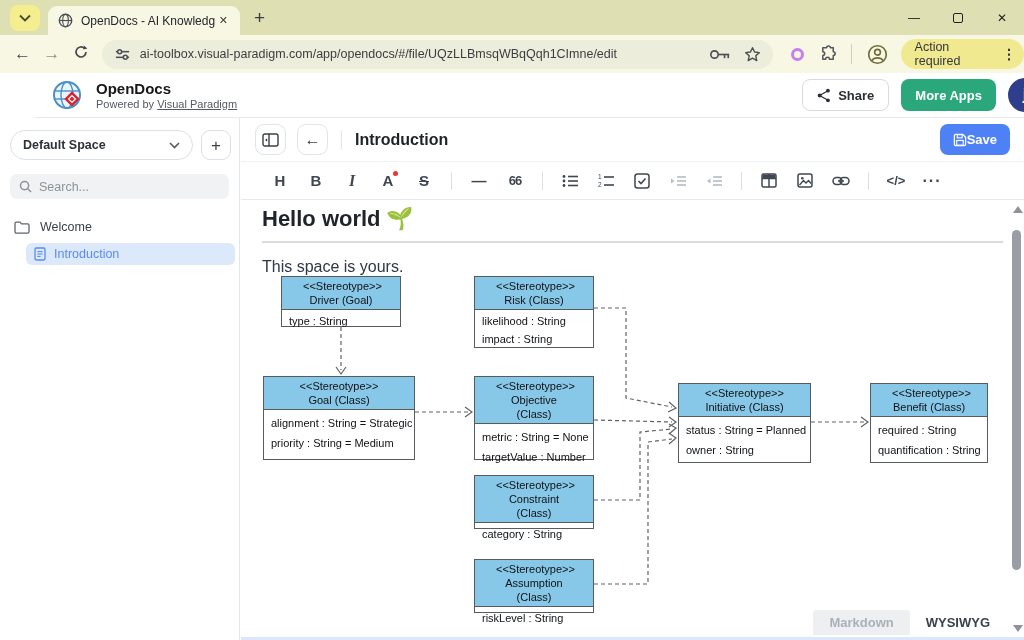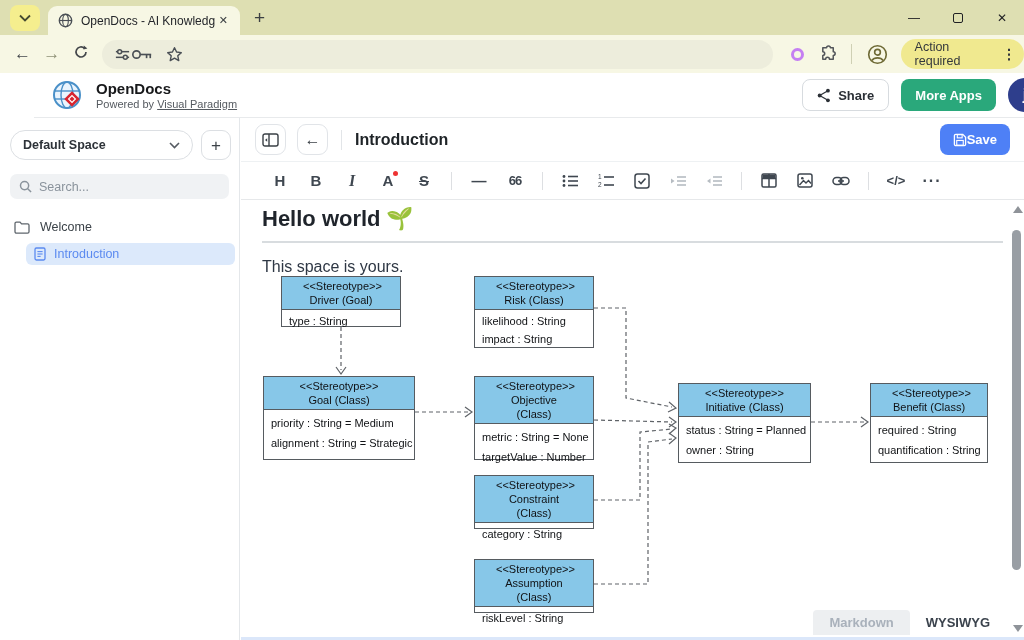--- a/index.html
+++ b/index.html
@@ -147,20 +147,21 @@
         <polygon points="10.6,1.2 14.6,4.3 10.2,5.6" fill="#44474b" transform="scale(0.9) translate(1.4,0.6)"></polygon>
       </svg>
   </span>
   <div class="url-bar">
     <svg width="17" height="17" viewBox="0 0 18 18">
       <line x1="2" y1="6" x2="16" y2="6" stroke="#4a4f55" stroke-width="1.6"></line>
         <circle cx="6" cy="6" r="2.1" fill="#ededdc" stroke="#4a4f55" stroke-width="1.6"></circle>
       <line x1="2" y1="12" x2="16" y2="12" stroke="#4a4f55" stroke-width="1.6"></line>
         <circle cx="12" cy="12" r="2.1" fill="#ededdc" stroke="#4a4f55" stroke-width="1.6"></circle>
     </svg>
+    <span class="url-text">ai-toolbox.visual-paradigm.com/app/opendocs/#/file/UQzLLBmsqWBqQqh1CImne/edit</span>
     <svg width="22" height="13" viewBox="0 0 24 14">
       <circle cx="6" cy="7" r="4" fill="none" stroke="#4a4f55" stroke-width="1.8"></circle>
       <line x1="10" y1="7" x2="22" y2="7" stroke="#4a4f55" stroke-width="1.8"></line>
       <line x1="17" y1="7" x2="17" y2="11" stroke="#4a4f55" stroke-width="1.8"></line>
       <line x1="21" y1="7" x2="21" y2="11" stroke="#4a4f55" stroke-width="1.8"></line>
     </svg>
     <svg width="17" height="17" viewBox="0 0 18 18" style="margin-left:13px">
       <path d="M9 1.8 L11.2 6.4 16.2 7 12.5 10.4 13.5 15.4 9 12.9 4.5 15.4 5.5 10.4 1.8 7 6.8 6.4 Z" fill="none" stroke="#4a4f55" stroke-width="1.5" stroke-linejoin="round"></path>
     </svg>
   </div>
@@ -395,22 +396,22 @@
           <div>Risk (Class)</div>
         </div>
       <div class="uml-attr">likelihood : String</div>
       <div class="uml-attr">impact : String</div>
     </div>
     <div class="uml-box b-goal">
       <div class="uml-head">
           <div>&lt;&lt;Stereotype&gt;&gt;</div>
           <div>Goal (Class)</div>
         </div>
+      <div class="uml-attr">alignment : String = Strategic</div>
       <div class="uml-attr">priority : String = Medium</div>
-      <div class="uml-attr">alignment : String = Strategic</div>
     </div>
     <div class="uml-box b-objective">
       <div class="uml-head">
           <div>&lt;&lt;Stereotype&gt;&gt;</div>
           <div>Objective (Class)</div>
         </div>
       <div class="uml-attr">metric : String = None</div>
       <div class="uml-attr">targetValue : Number</div>
     </div>
     <div class="uml-box b-initiative">

